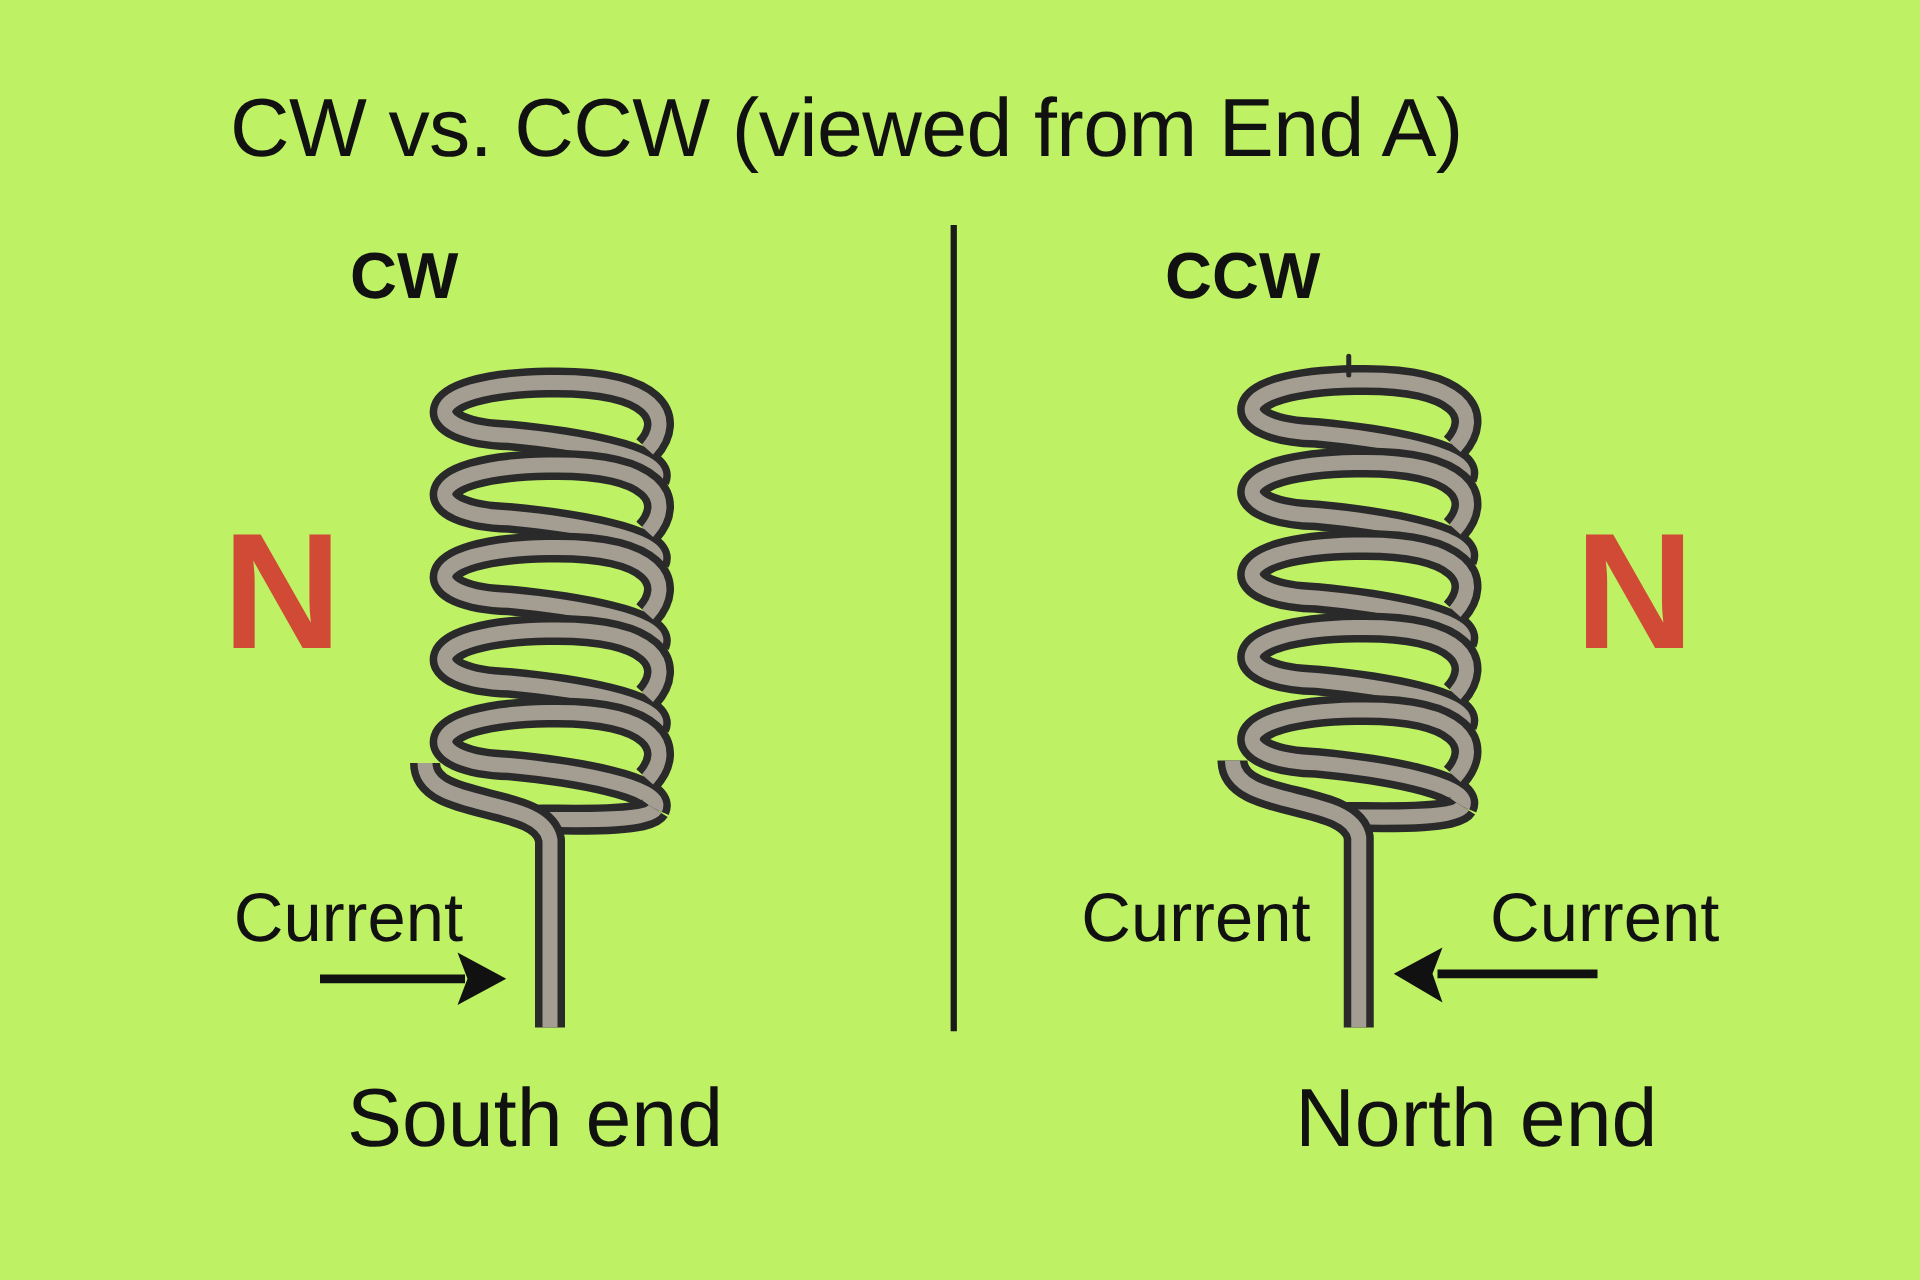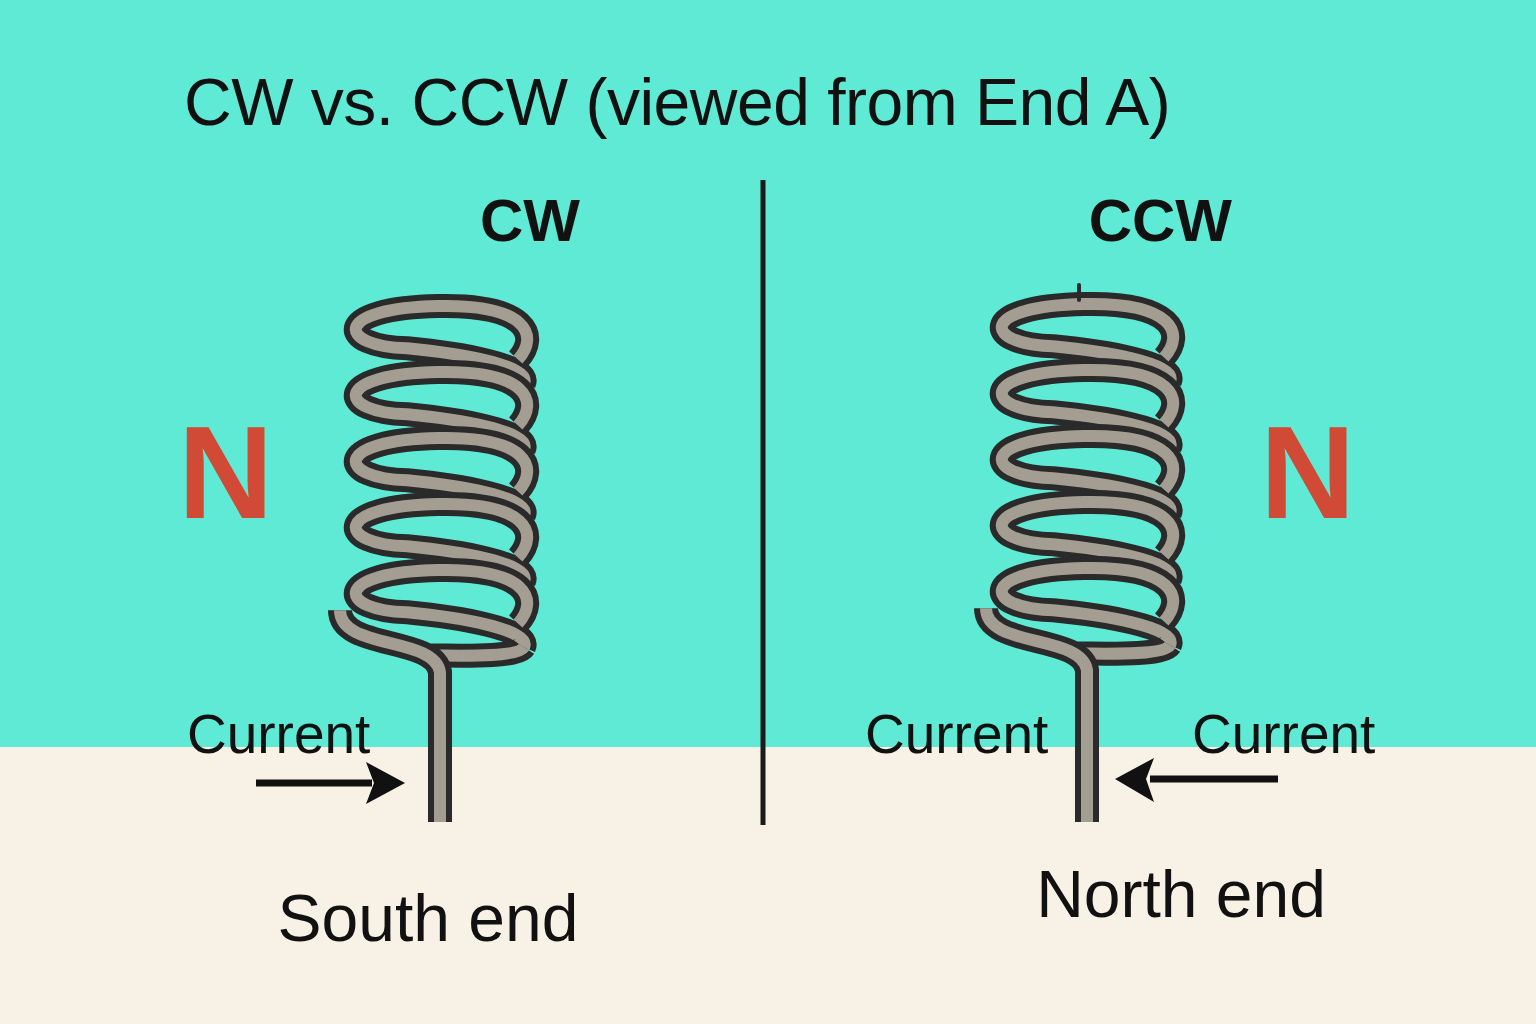--- a/index.html
+++ b/index.html
@@ -11,41 +11,41 @@
       width: 1536px;
       height: 1024px;
       position: relative;
       overflow: hidden;
       font-family: "Liberation Sans", "DejaVu Sans", sans-serif;
       color: #111111;
     }
     .stage {
       position: absolute;
       left: 0; top: 0;
-      width: 1536px; height: 747px;
-      background: #5eead4;
+      width: 1536px; height: 1024px;
+      background: #bef264;
     }
     .title {
       position: absolute;
       left: 184px;
       top: 62px;
       font-size: 66px;
       font-weight: normal;
       letter-spacing: -0.5px;
       line-height: 80px;
       white-space: nowrap;
       color: #111111;
     }
     .panel-label {
       position: absolute;
       top: 176px;
-      font-size: 60px;
+      font-size: 52px;
       font-weight: bold;
       line-height: 90px;
-      text-align: right;
+      text-align: left;
       width: 300px;
       color: #111111;
     }
     .pole {
       position: absolute;
       top: 408px;
       font-size: 132px;
       font-weight: bold;
       line-height: 130px;
       color: #d04a36;
@@ -77,21 +77,21 @@
 </head>
 <body>
 
 <div class="stage">
 
   <div class="title">CW vs. CCW (viewed from End A)</div>
 
   <div class="panel-label" style="left:280px;">CW</div>
   <div class="pole" style="left:178px;">N</div>
   <div class="current-label" style="left:187px;">Current</div>
-  <div class="end-label" style="left:178px;margin-top:24px;">South end</div>
+  <div class="end-label" style="left:178px;">South end</div>
 
   <div class="panel-label" style="left:932px;">CCW</div>
   <div class="pole" style="left:1260px;">N</div>
   <div class="current-label" style="left:865px;">Current</div>
   <div class="current-label" style="left:1192px;">Current</div>
   <div class="end-label" style="left:826px;text-align:right;">North end</div>
 
   <svg class="art" viewBox="0 0 1536 1024" xmlns="http://www.w3.org/2000/svg">
 
     <line x1="763" y1="180" x2="763" y2="825" stroke="#1a1a1a" stroke-width="5"></line>

